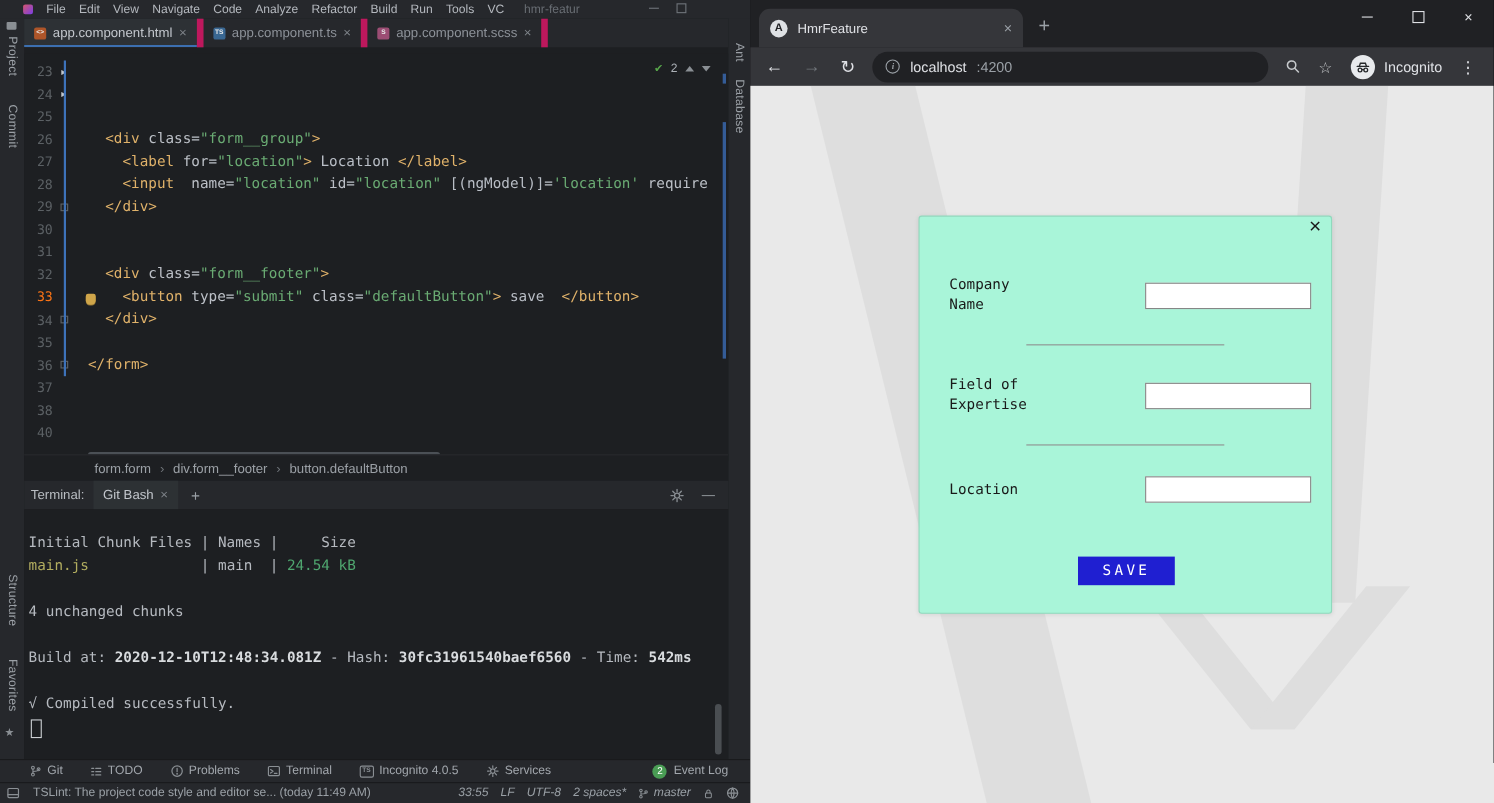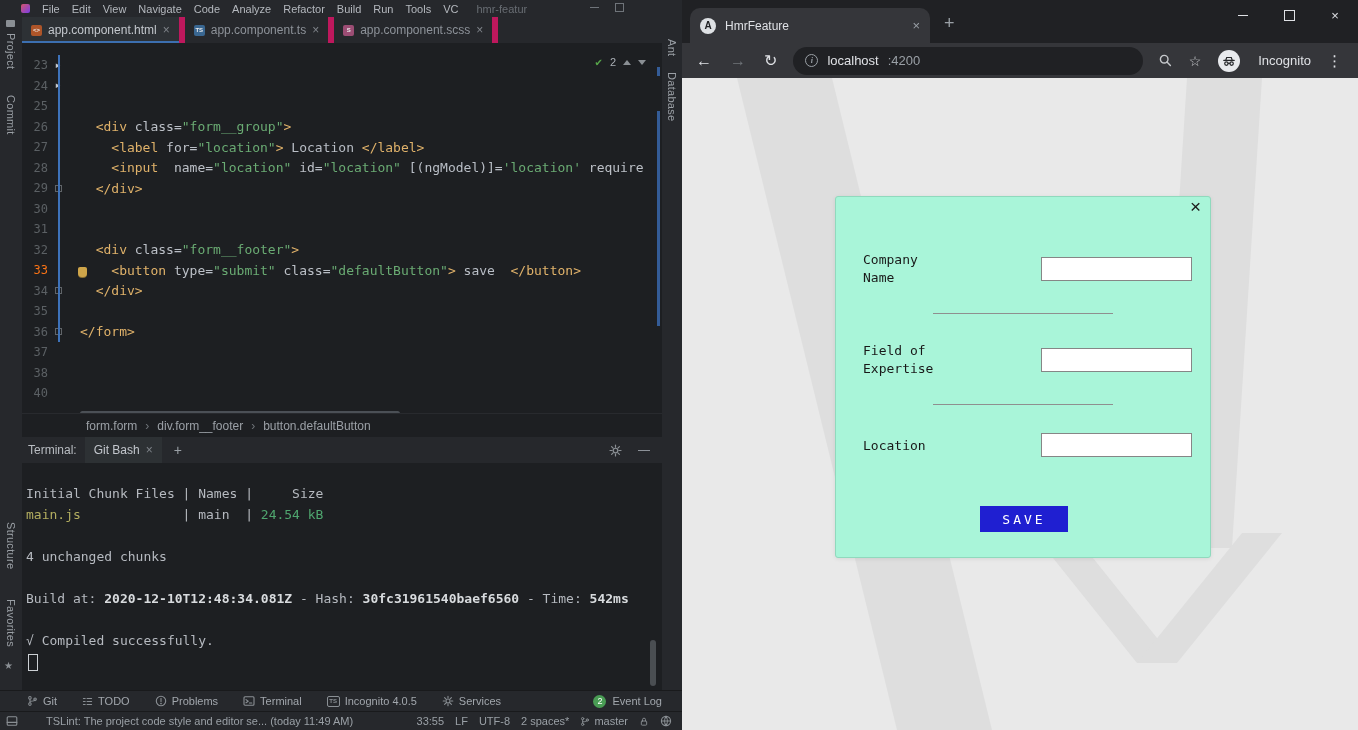--- a/index.html
+++ b/index.html
@@ -71,24 +71,24 @@
   .term-scroll{position:absolute;right:6px;bottom:4px;width:6px;height:46px;background:#4a4e52;border-radius:3px;}
   
   .status1{position:absolute;left:0;top:690px;width:682px;height:21px;background:#26282c;border-top:1px solid #191a1c;display:flex;align-items:center;gap:25px;padding:0 20px 0 27px;box-sizing:border-box;font-size:11px;color:#a2a7ad;}
   .stool{display:flex;align-items:center;gap:5px;white-space:nowrap;}
   .sic{display:inline-flex;color:#8a8f94;}
   .sic svg *{stroke:currentColor;fill:none;stroke-width:1.1;stroke-linecap:round;stroke-linejoin:round;}
   .tsbox{width:13px;height:11px;border:1px solid #8a8f94;border-radius:2px;position:relative;box-sizing:border-box;}
   .tsbox::after{content:"TS";position:absolute;inset:0;display:flex;align-items:center;justify-content:center;font-weight:bold;font-size:6px;color:#8a8f94;}
   .evlog{margin-left:auto;display:flex;align-items:center;gap:6px;white-space:nowrap;}
   .badge{width:13px;height:13px;border-radius:50%;background:#499c54;color:#fff;font-size:9px;display:flex;align-items:center;justify-content:center;}
-  .status2{position:absolute;left:0;top:711px;width:682px;height:19px;background:#26282c;border-top:1px solid #191a1c;display:flex;align-items:center;gap:28px;padding:0 10px 0 6px;box-sizing:border-box;font-size:11px;color:#9aa0a6;}
+  .status2{position:absolute;left:0;top:711px;width:682px;height:19px;background:#26282c;border-top:1px solid #191a1c;display:flex;align-items:center;gap:12px;padding:0 10px 0 6px;box-sizing:border-box;font-size:11px;color:#9aa0a6;}
   .s2msg{width:338px;white-space:nowrap;overflow:hidden;}
   .s2right{margin-left:auto;display:flex;align-items:center;gap:11px;white-space:nowrap;}
-  .s2item{display:flex;align-items:center;gap:4px;}
+  .s2item{display:flex;align-items:center;gap:4px;font-style:italic;}
   
   .browser{position:absolute;left:682px;top:0;width:676px;height:730px;background:#202124;overflow:hidden;}
   .tabstrip{position:absolute;top:0;left:0;width:100%;height:43px;background:#202124;}
   .btab{position:absolute;left:8px;top:8px;width:240px;height:35px;background:#35363a;border-radius:10px 10px 0 0;display:flex;align-items:center;gap:9px;padding:0 10px;box-sizing:border-box;}
   .bfav{width:16px;height:16px;border-radius:50%;background:#dee1e4;color:#202124;display:flex;align-items:center;justify-content:center;font-weight:bold;font-size:10px;flex:none;}
   .btab-title{flex:1;font-size:12px;color:#dfe1e5;white-space:nowrap;overflow:hidden;}
   .btab-close{color:#9aa0a6;font-size:13px;}
   .bplus{position:absolute;left:262px;top:14px;color:#9aa0a6;font-size:18px;line-height:1;}
   .winctl{position:absolute;right:0;top:0;display:flex;}
   .wbtn{width:46px;height:30px;display:flex;align-items:center;justify-content:center;color:#dfe1e5;font-size:13px;}
@@ -98,21 +98,21 @@
   .navic{font-size:16px;color:#dfe1e5;padding:0 6px;}
   .navic.disabled{color:#70757a;}
   .urlbar{flex:1;height:28px;background:#202124;border-radius:14px;display:flex;align-items:center;gap:9px;padding:0 12px;margin:0 4px;box-sizing:border-box;overflow:hidden;}
   .info-ic{width:13px;height:13px;border:1px solid #9aa0a6;border-radius:50%;position:relative;flex:none;box-sizing:border-box;}
   .info-ic::after{content:"i";position:absolute;inset:0;display:flex;align-items:center;justify-content:center;font:italic bold 8px "Liberation Serif",serif;color:#9aa0a6;}
   .url-host{font-size:13px;color:#dfe1e5;}
   .url-port{font-size:13px;color:#9aa0a6;}
   .tb-ic{display:inline-flex;padding:0 5px;color:#c6c9cc;}
   .tb-ic svg *{stroke:currentColor;fill:none;stroke-width:1.4;stroke-linecap:round;}
   .star{font-size:14px;color:#c6c9cc;padding:0 5px;}
-  .incog{display:flex;align-items:center;gap:18px;padding:0 6px;}
+  .incog{display:flex;align-items:center;gap:8px;padding:0 6px;}
   .incog-ic{width:22px;height:22px;border-radius:50%;background:#e8eaed;display:flex;align-items:center;justify-content:center;color:#26282b;}
   .incog-ic svg *{stroke:currentColor;fill:none;stroke-width:1.2;stroke-linecap:round;}
   .incog-label{font-size:13px;color:#dfe1e5;}
   .kebab{font-size:15px;color:#dfe1e5;padding:0 8px 0 4px;}
   
   .page{position:absolute;top:78px;left:0;width:676px;height:652px;background:#e9e9e9;overflow:hidden;}
   .wm{position:absolute;left:0;top:0;}
   .modal{position:absolute;left:153px;top:118px;width:376px;height:362px;background:#a9f5d9;border:1px solid #90d9bd;border-radius:3px;box-sizing:border-box;box-shadow:0 1px 4px rgba(0,0,0,.08);}
   .m-close{position:absolute;top:-1px;right:9px;font-size:19px;color:#1a1a1a;cursor:pointer;}
   .f-label{position:absolute;left:27px;width:92px;font:13px/18px "DejaVu Sans Mono",monospace;color:#191919;}

